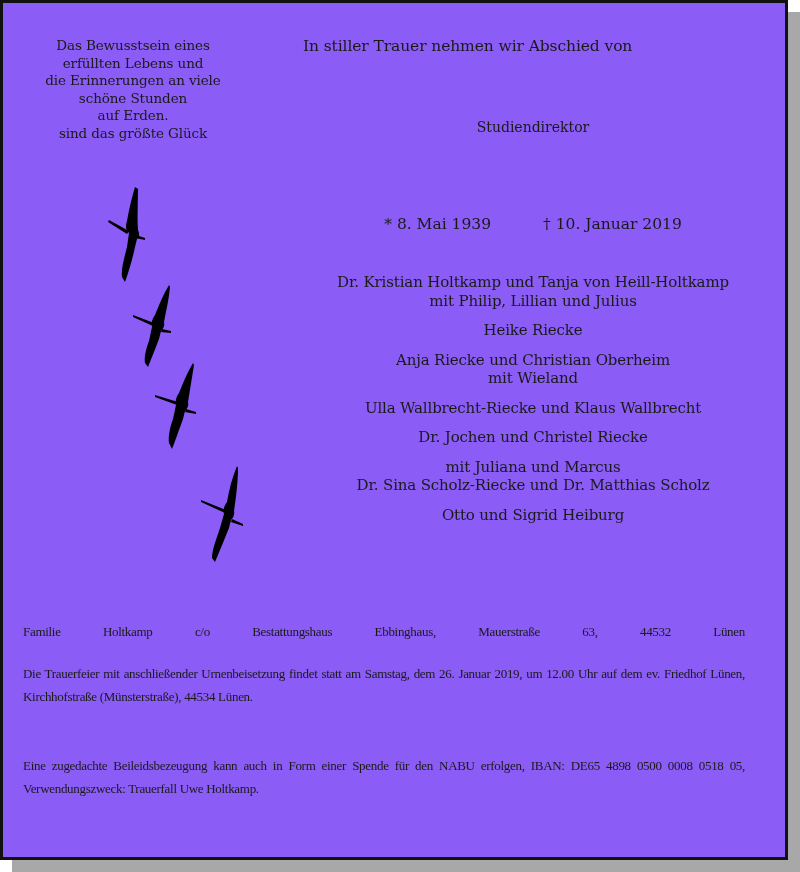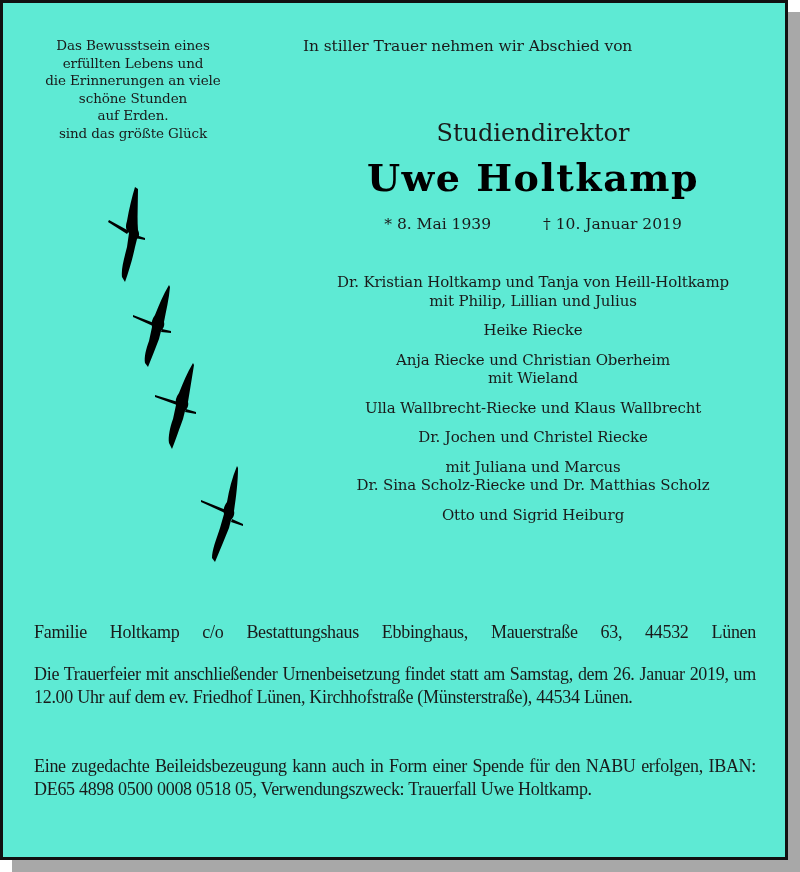--- a/index.html
+++ b/index.html
@@ -7,53 +7,53 @@
       width: 800px; height: 872px; position: relative; background: #ffffff;
       font-family: "DejaVu Serif", "Liberation Serif", serif; color: #1a1a1a;
       overflow: hidden;
     }
     .shadow {
       position: absolute; left: 12px; top: 12px; width: 788px; height: 860px;
       background: #a8a8a8;
     }
     .card {
       position: absolute; left: 0; top: 0; width: 782px; height: 854px;
-      border: 3px solid #111; background: #5eead4; box-sizing: content-box;
+      border: 3px solid #111; background: #8b5cf6; box-sizing: content-box;
     }
     .motto {
       position: absolute; left: 20px; top: 34px; width: 220px; text-align: center;
       font-size: 13.5px; line-height: 17.5px; letter-spacing: -0.1px;
     }
     .motto div { white-space: nowrap; }
     .intro {
       position: absolute; left: 300px; top: 34px; width: 460px; 
       font-size: 15.5px; letter-spacing: -0.1px;
     }
     .title-role {
       position: absolute; left: 300px; top: 116px; width: 460px; text-align: center;
-      font-size: 24px;
+      font-size: 14px;
     }
     .name {
       position: absolute; left: 300px; top: 152px; width: 460px; text-align: center;
       font-family: "DejaVu Serif", serif; font-weight: bold; font-size: 38px;
       letter-spacing: 1.5px; color: #000; transform: scaleY(1.0);
     }
     .dates {
       position: absolute; left: 300px; top: 212px; width: 460px;
       display: flex; justify-content: center; gap: 52px; font-size: 15.5px;
     }
     .mourners {
       position: absolute; left: 290px; top: 270px; width: 480px; text-align: center;
       font-size: 15px; line-height: 18.5px; letter-spacing: -0.15px;
     }
     .mourner { margin-bottom: 11px; }
     .mourner div { white-space: nowrap; }
     .birds { position: absolute; left: 90px; top: 178px; width: 170px; height: 390px; }
     .footer {
-      position: absolute; left: 31px; width: 722px; font-size: 18px; line-height: 22.5px;
+      position: absolute; left: 20px; width: 722px; font-size: 13px; line-height: 22.5px;
       letter-spacing: -0.3px; text-align: justify;
       font-family: "Liberation Serif", "DejaVu Serif", serif;
     }
     .address { top: 618px; white-space: nowrap; text-align-last: justify; }
     .service { top: 660px; }
     .donation { top: 752px; }
   </style>
 </head>
 <body>
 
@@ -65,21 +65,20 @@
     <div>Das Bewusstsein eines</div>
     <div>erfüllten Lebens und</div>
     <div>die Erinnerungen an viele</div>
     <div>schöne Stunden</div>
     <div>auf Erden.</div>
     <div>sind das größte Glück</div>
   </div>
 
   <div class="intro">In stiller Trauer nehmen wir Abschied von</div>
   <div class="title-role">Studiendirektor</div>
-  <div class="name">Uwe Holtkamp</div>
   <div class="dates">
     <span>* 8. Mai 1939</span>
     <span>† 10. Januar 2019</span>
   </div>
 
   <svg class="birds" viewBox="0 0 170 390" xmlns="http://www.w3.org/2000/svg">
     <g fill="#000">
 
       <g transform="translate(28,6)">
         <path d="M14 0 C11 10 8 22 6 34 C4 40 5 44 8 46 L6 60 C3 72 0 82 1 90 L4 95 C8 84 12 70 14 60 L16 52 C18 50 19 47 17 43 C16 30 17 16 17 2 Z"></path>

